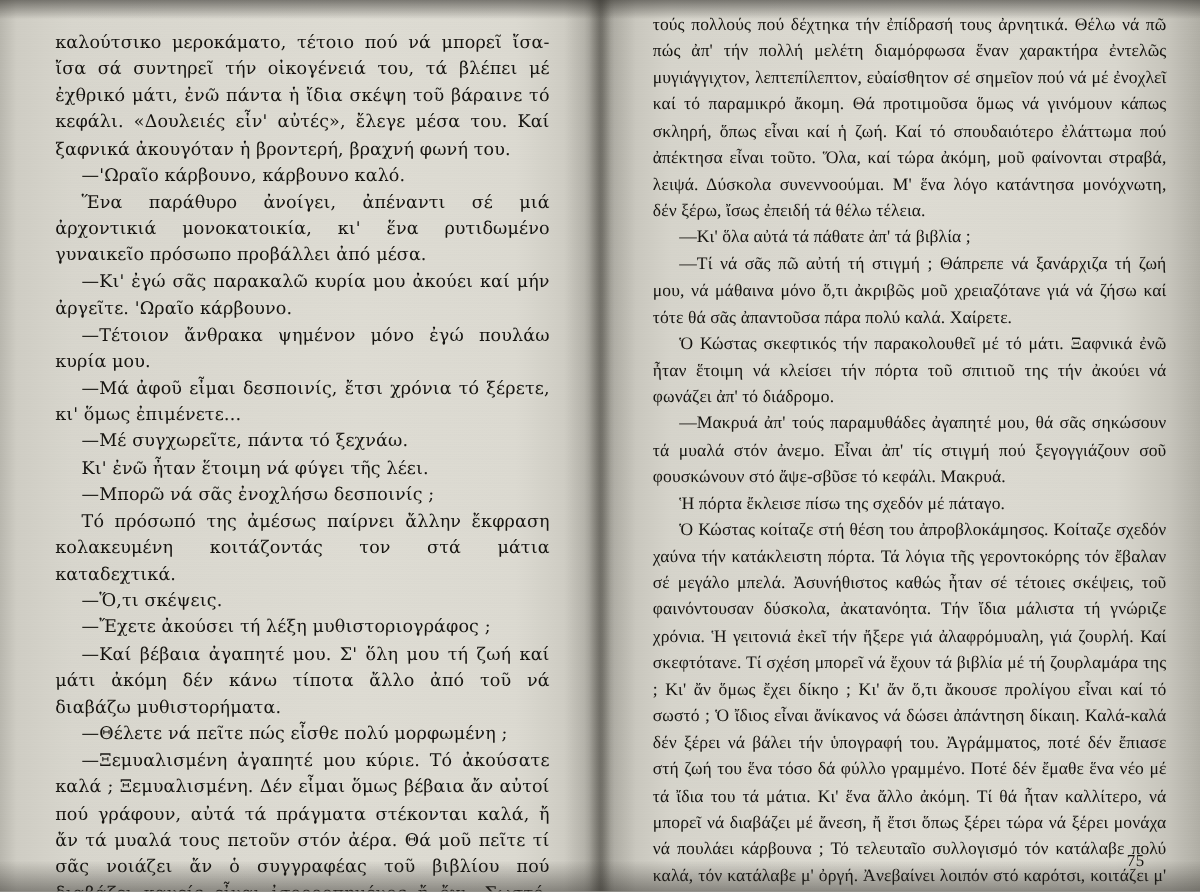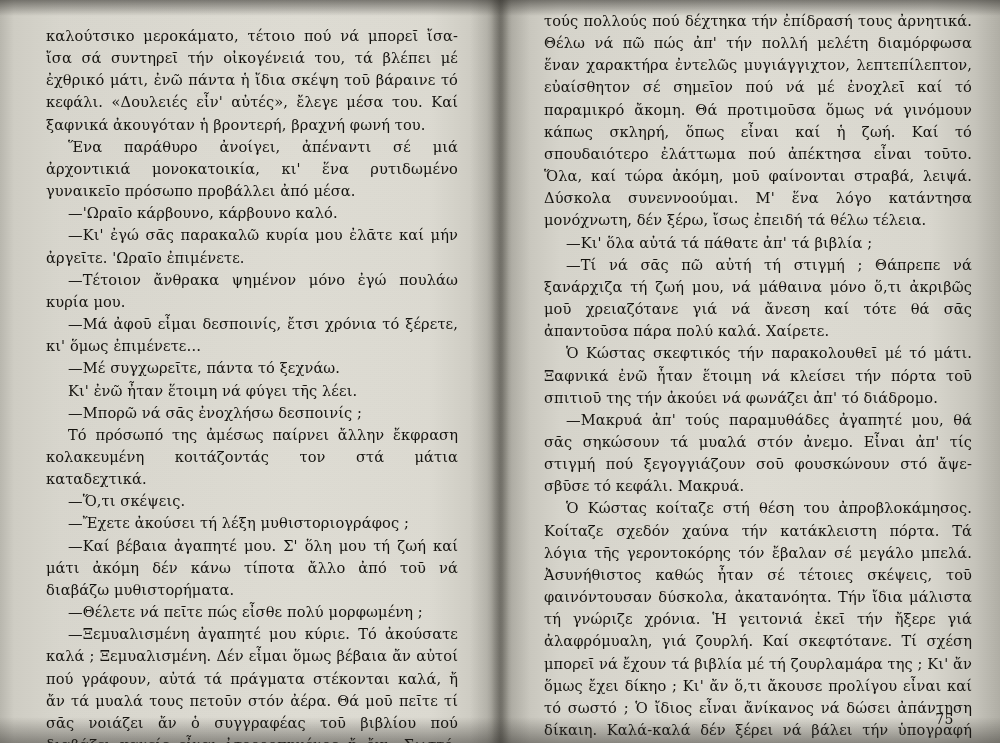--- a/index.html
+++ b/index.html
@@ -49,21 +49,21 @@
     pointer-events: none;
   }
 
   .page-col {
     position: absolute;
     top: 0;
     height: 743px;
     box-sizing: border-box;
   }
   #left-page  { left: 0px;   width: 498px; padding: 25px 40px 26px 46px; }
-  #right-page { left: 502px; width: 498px; padding: 10px 28px 26px 42px; }
+  #right-page { left: 502px; width: 498px; padding: 10px 28px 26px 42px; font-family: Liberation Serif, serif; }
 
   .body-text {
     font-size: 14.6px;
     line-height: 22.15px;
     color: #15130f;
     text-align: justify;
     text-justify: inter-word;
     hyphens: manual;
     letter-spacing: 0.1px;
   }
@@ -95,44 +95,45 @@
 </head>
 <body>
 
 <div id="page">
   <div id="paper"></div>
   <div id="grain"></div>
 
   <div class="page-col" id="left-page">
     <div class="body-text">
       <p class="noindent">καλούτσικο μεροκάματο, τέτοιο πού νά μπορεῖ ἴσα-ἴσα σά συντηρεῖ τήν οἰκογένειά του, τά βλέπει μέ ἐχθρικό μάτι, ἐνῶ πάντα ἡ ἴδια σκέψη τοῦ βάραινε τό κεφάλι. «Δουλειές εἶν' αὐτές», ἔλεγε μέσα του. Καί ξαφνικά ἀκουγόταν ἡ βροντερή, βραχνή φωνή του.</p>
+      <p class="indent">—'Ωραῖο κάρβουνο, κάρβουνο καλό.</p>
       <p class="indent">Ἕνα παράθυρο ἀνοίγει, ἀπέναντι σέ μιά ἀρχοντικιά μονοκατοικία, κι' ἕνα ρυτιδωμένο γυναικεῖο πρόσωπο προβάλλει ἀπό μέσα.</p>
-      <p class="indent">—'Ωραῖο κάρβουνο, κάρβουνο καλό.</p>
-      <p class="indent">—Κι' ἐγώ σᾶς παρακαλῶ κυρία μου ἐλᾶτε καί μήν ἀργεῖτε. 'Ωραῖο ἐπιμένετε.</p>
+      <p class="indent">—Κι' ἐγώ σᾶς παρακαλῶ κυρία μου ἀκούει καί μήν ἀργεῖτε. 'Ωραῖο κάρβουνο.</p>
       <p class="indent">—Τέτοιον ἄνθρακα ψημένον μόνο ἐγώ πουλάω κυρία μου.</p>
       <p class="indent">—Μά ἀφοῦ εἶμαι δεσποινίς, ἔτσι χρόνια τό ξέρετε, κι' ὅμως ἐπιμένετε…</p>
       <p class="indent">—Μέ συγχωρεῖτε, πάντα τό ξεχνάω.</p>
       <p class="indent">Κι' ἐνῶ ἦταν ἕτοιμη νά φύγει τῆς λέει.</p>
       <p class="indent">—Μπορῶ νά σᾶς ἐνοχλήσω δεσποινίς ;</p>
       <p class="indent">Τό πρόσωπό της ἀμέσως παίρνει ἄλλην ἔκφραση κολακευμένη κοιτάζοντάς τον στά μάτια καταδεχτικά.</p>
       <p class="indent">—Ὅ,τι σκέψεις.</p>
       <p class="indent">—Ἔχετε ἀκούσει τή λέξη μυθιστοριογράφος ;</p>
       <p class="indent">—Καί βέβαια ἀγαπητέ μου. Σ' ὅλη μου τή ζωή καί μάτι ἀκόμη δέν κάνω τίποτα ἄλλο ἀπό τοῦ νά διαβάζω μυθιστορήματα.</p>
       <p class="indent">—Θέλετε νά πεῖτε πώς εἶσθε πολύ μορφωμένη ;</p>
       <p class="indent">—Ξεμυαλισμένη ἀγαπητέ μου κύριε. Τό ἀκούσατε καλά ; Ξεμυαλισμένη. Δέν εἶμαι ὅμως βέβαια ἄν αὐτοί πού γράφουν, αὐτά τά πράγματα στέκονται καλά, ἤ ἄν τά μυαλά τους πετοῦν στόν ἀέρα. Θά μοῦ πεῖτε τί σᾶς νοιάζει ἄν ὁ συγγραφέας τοῦ βιβλίου πού διαβάζει κανείς εἶναι ἰσορροπημένος ἤ ὄχι. Σωστό. Ὅ,τι καί νά εἶναι, εἶναι γιά τόν ἑαυτό του. Ἄλλωστε ὁ ἕνας εἶναι αὐτός. Μά τό θέμα εἶναι οἱ πολλοί. Ἐγώ ἄφηνς εἶμαι μιά ἀπ' αὐτούς.</p>
     </div>
   </div>
 
   <div class="page-col" id="right-page">
     <div class="body-text">
       <p class="noindent">τούς πολλούς πού δέχτηκα τήν ἐπίδρασή τους ἀρνητικά. Θέλω νά πῶ πώς ἀπ' τήν πολλή μελέτη διαμόρφωσα ἕναν χαρακτήρα ἐντελῶς μυγιάγγιχτον, λεπτεπίλεπτον, εὐαίσθητον σέ σημεῖον πού νά μέ ἐνοχλεῖ καί τό παραμικρό ἄκομη. Θά προτιμοῦσα ὅμως νά γινόμουν κάπως σκληρή, ὅπως εἶναι καί ἡ ζωή. Καί τό σπουδαιότερο ἐλάττωμα πού ἀπέκτησα εἶναι τοῦτο. Ὅλα, καί τώρα ἀκόμη, μοῦ φαίνονται στραβά, λειψά. Δύσκολα συνεννοούμαι. Μ' ἕνα λόγο κατάντησα μονόχνωτη, δέν ξέρω, ἴσως ἐπειδή τά θέλω τέλεια.</p>
       <p class="indent">—Κι' ὅλα αὐτά τά πάθατε ἀπ' τά βιβλία ;</p>
-      <p class="indent">—Τί νά σᾶς πῶ αὐτή τή στιγμή ; Θάπρεπε νά ξανάρχιζα τή ζωή μου, νά μάθαινα μόνο ὅ,τι ἀκριβῶς μοῦ χρειαζότανε γιά νά ἄνεση καί τότε θά σᾶς ἀπαντοῦσα πάρα πολύ καλά. Χαίρετε.</p>
+      <p class="indent">—Τί νά σᾶς πῶ αὐτή τή στιγμή ; Θάπρεπε νά ξανάρχιζα τή ζωή μου, νά μάθαινα μόνο ὅ,τι ἀκριβῶς μοῦ χρειαζότανε γιά νά ζήσω καί τότε θά σᾶς ἀπαντοῦσα πάρα πολύ καλά. Χαίρετε.</p>
       <p class="indent">Ὁ Κώστας σκεφτικός τήν παρακολουθεῖ μέ τό μάτι. Ξαφνικά ἐνῶ ἦταν ἕτοιμη νά κλείσει τήν πόρτα τοῦ σπιτιοῦ της τήν ἀκούει νά φωνάζει ἀπ' τό διάδρομο.</p>
       <p class="indent">—Μακρυά ἀπ' τούς παραμυθάδες ἀγαπητέ μου, θά σᾶς σηκώσουν τά μυαλά στόν ἀνεμο. Εἶναι ἀπ' τίς στιγμή πού ξεγογγιάζουν σοῦ φουσκώνουν στό ἄψε-σβῦσε τό κεφάλι. Μακρυά.</p>
+      <p class="indent">Ἡ πόρτα ἔκλεισε πίσω της σχεδόν μέ πάταγο.</p>
       <p class="indent">Ὁ Κώστας κοίταζε στή θέση του ἀπροβλοκάμησος. Κοίταζε σχεδόν χαύνα τήν κατάκλειστη πόρτα. Τά λόγια τῆς γεροντοκόρης τόν ἔβαλαν σέ μεγάλο μπελά. Ἀσυνήθιστος καθώς ἦταν σέ τέτοιες σκέψεις, τοῦ φαινόντουσαν δύσκολα, ἀκατανόητα. Τήν ἴδια μάλιστα τή γνώριζε χρόνια. Ἡ γειτονιά ἐκεῖ τήν ἤξερε γιά ἀλαφρόμυαλη, γιά ζουρλή. Καί σκεφτότανε. Τί σχέση μπορεῖ νά ἔχουν τά βιβλία μέ τή ζουρλαμάρα της ; Κι' ἄν ὅμως ἔχει δίκηο ; Κι' ἄν ὅ,τι ἄκουσε προλίγου εἶναι καί τό σωστό ; Ὁ ἴδιος εἶναι ἄνίκανος νά δώσει ἀπάντηση δίκαιη. Καλά-καλά δέν ξέρει νά βάλει τήν ὑπογραφή του. Ἀγράμματος, ποτέ δέν ἔπιασε στή ζωή του ἕνα τόσο δά φύλλο γραμμένο. Ποτέ δέν ἔμαθε ἕνα νέο μέ τά ἴδια του τά μάτια. Κι' ἕνα ἄλλο ἀκόμη. Τί θά ἦταν καλλίτερο, νά μπορεῖ νά διαβάζει μέ ἄνεση, ἤ ἔτσι ὅπως ξέρει τώρα νά ξέρει μονάχα νά πουλάει κάρβουνα ; Τό τελευταῖο συλλογισμό τόν κατάλαβε πολύ καλά, τόν κατάλαβε μ' ὀργή. Ἀνεβαίνει λοιπόν στό καρότσι, κοιτάζει μ' ἀκράτητο μῖσος τή πραμάτεια</p>
     </div>
     <div id="page-number">75</div>
   </div>
 
   <div id="gutter"></div>
   <div id="shadow-top"></div>
   <div id="shadow-bottom"></div>
 </div>
 

